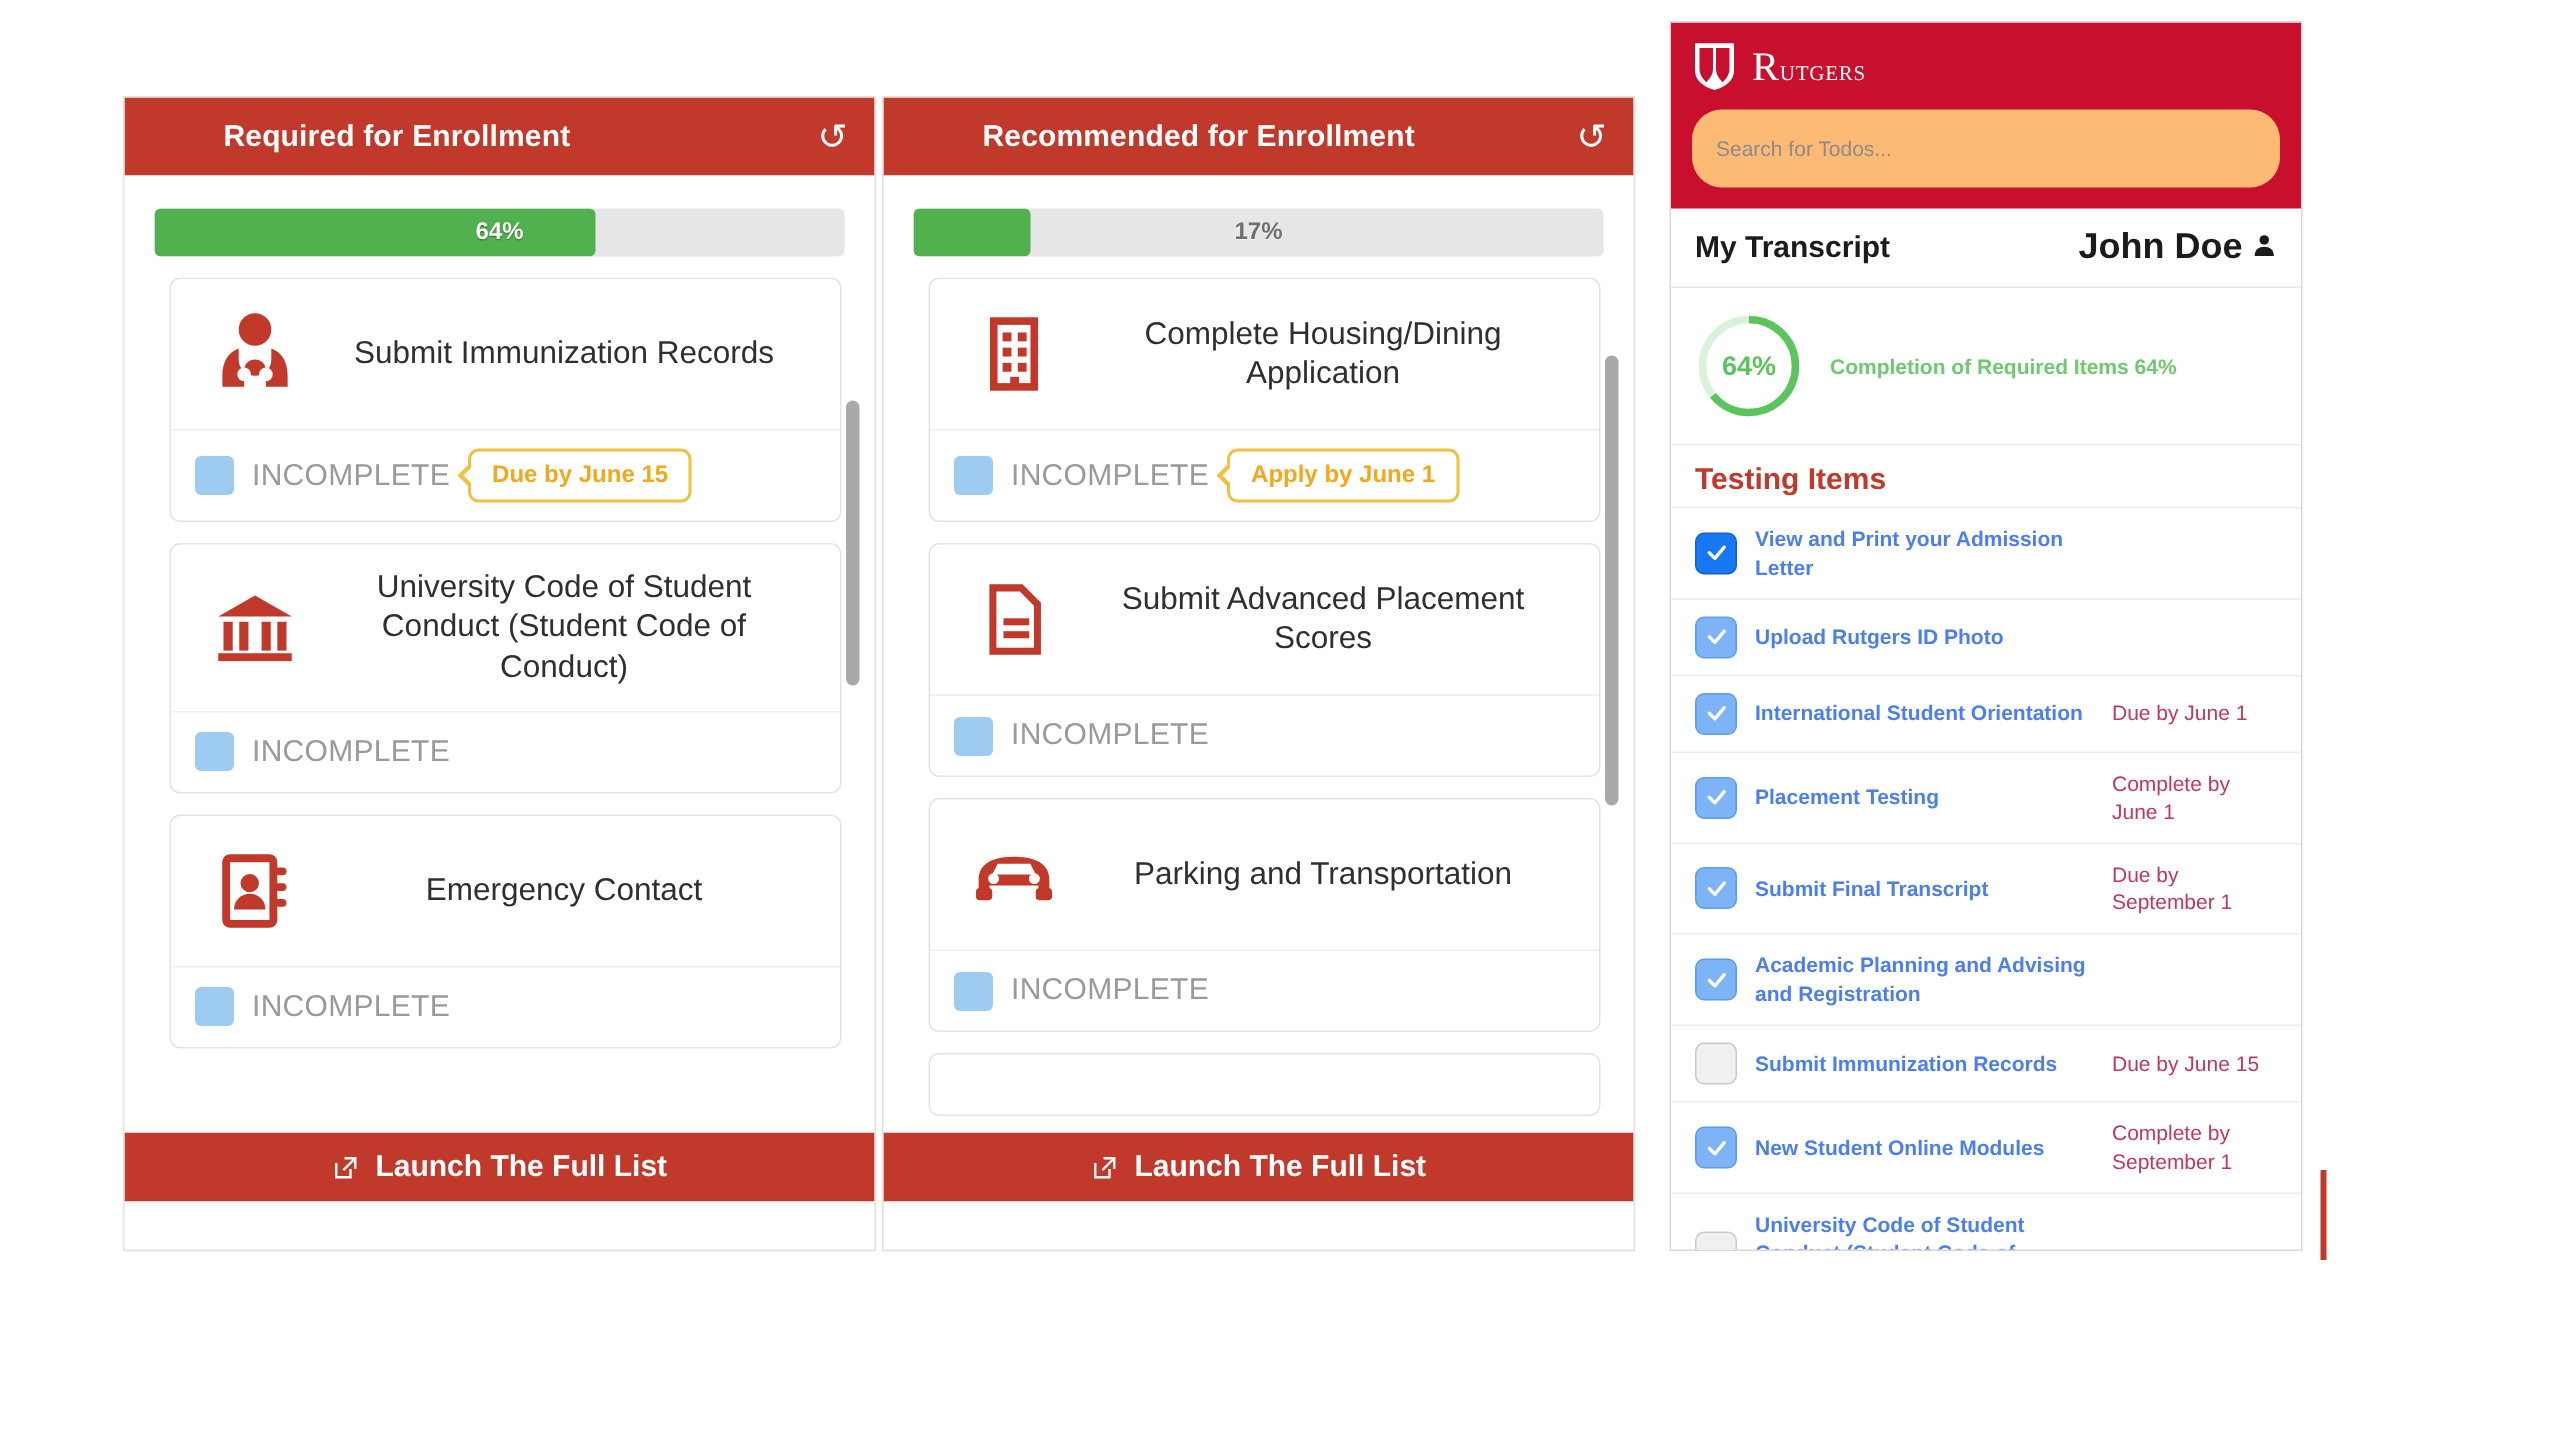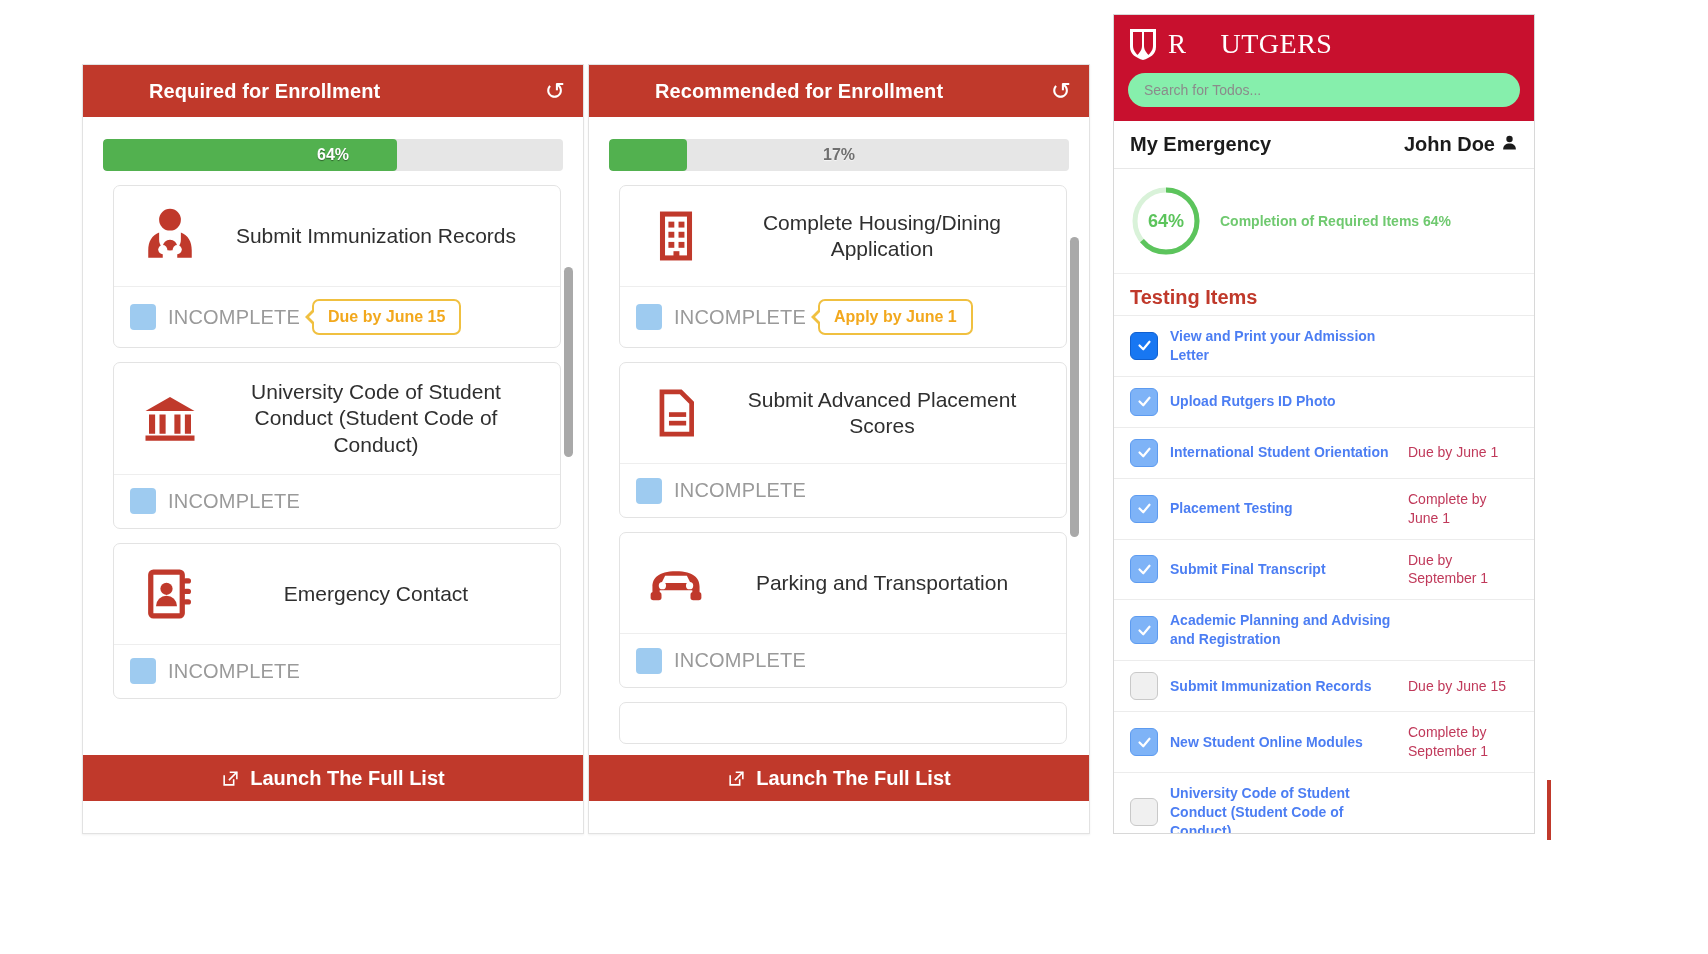--- a/index.html
+++ b/index.html
@@ -174,38 +174,38 @@
   .shield{
     width:30px;height:34px;flex:0 0 30px;
     position:relative;
   }
   .m-wordmark{
     color:#ffffff;font-family:"Liberation Serif", serif;
     font-size:27px;letter-spacing:.5px;
   }
   .m-search{
     margin-top:8px;
-    background:#86efac;border:none;border-radius:20px;
-    height:34px;width:100%;
+    background:#fdba74;border:none;border-radius:20px;
+    height:52px;width:100%;
     box-sizing:border-box;
     padding:0 16px;
     font-size:14px;color:#555;
     font-family:"Liberation Sans", sans-serif;
     outline:none;
   }
   .m-search::placeholder{color:#8b8b8b;}
 
   .m-subhead{
     display:flex;align-items:center;justify-content:space-between;
     padding:12px 16px;
     border-bottom:1px solid #e8e8e8;
   }
   .m-subhead .left{font-size:20px;font-weight:bold;color:#1b1b1b;}
   .m-subhead .right{
-    font-size:20px;font-weight:bold;color:#1b1b1b;
+    font-size:24px;font-weight:bold;color:#1b1b1b;
     display:flex;align-items:center;gap:6px;
   }
 
   .m-progress{
     display:flex;align-items:center;gap:18px;
     padding:16px;
     border-bottom:1px solid #eeeeee;
   }
   .ring{position:relative;width:72px;height:72px;flex:0 0 72px;}
   .ring .num{
@@ -449,27 +449,27 @@
   <div class="m-header">
     <div class="m-brand">
       <span class="shield">
         <svg width="30" height="34" viewBox="0 0 30 34">
           <path d="M2 2 L28 2 L28 20 C28 27 22 31 15 33 C8 31 2 27 2 20 Z" fill="#ffffff"></path>
           <path d="M5 5 L14 5 L14 19 C14 24 10 27 9.5 28 C9 27 5 24 5 19 Z" fill="#c8102e"></path>
           <path d="M16 5 L25 5 L25 19 C25 24 21 27 20.5 28 C20 27 16 24 16 19 Z" fill="#c8102e"></path>
           <path d="M3 2 L27 2 L27 5 L3 5 Z" fill="#ffffff"></path>
         </svg>
       </span>
-      <span class="m-wordmark">R<span style="font-size:28px;margin-left:34px;">UTGERS</span></span>
+      <span class="m-wordmark">R<span style="font-size:14px;">UTGERS</span></span>
     </div>
     <input class="m-search" type="text" placeholder="Search for Todos..." style="">
   </div>
 
   <div class="m-subhead">
-    <div class="left">My Emergency</div>
+    <div class="left">My Transcript</div>
     <div class="right">
       <span>John Doe</span>
       <span>
         <svg width="17" height="17" viewBox="0 0 24 24" fill="#1b1b1b">
           <circle cx="12" cy="7" r="4.5"></circle>
           <path d="M3 22 C3 16 7 13.5 12 13.5 C17 13.5 21 16 21 22 Z"></path>
         </svg>
       </span>
     </div>
   </div>

